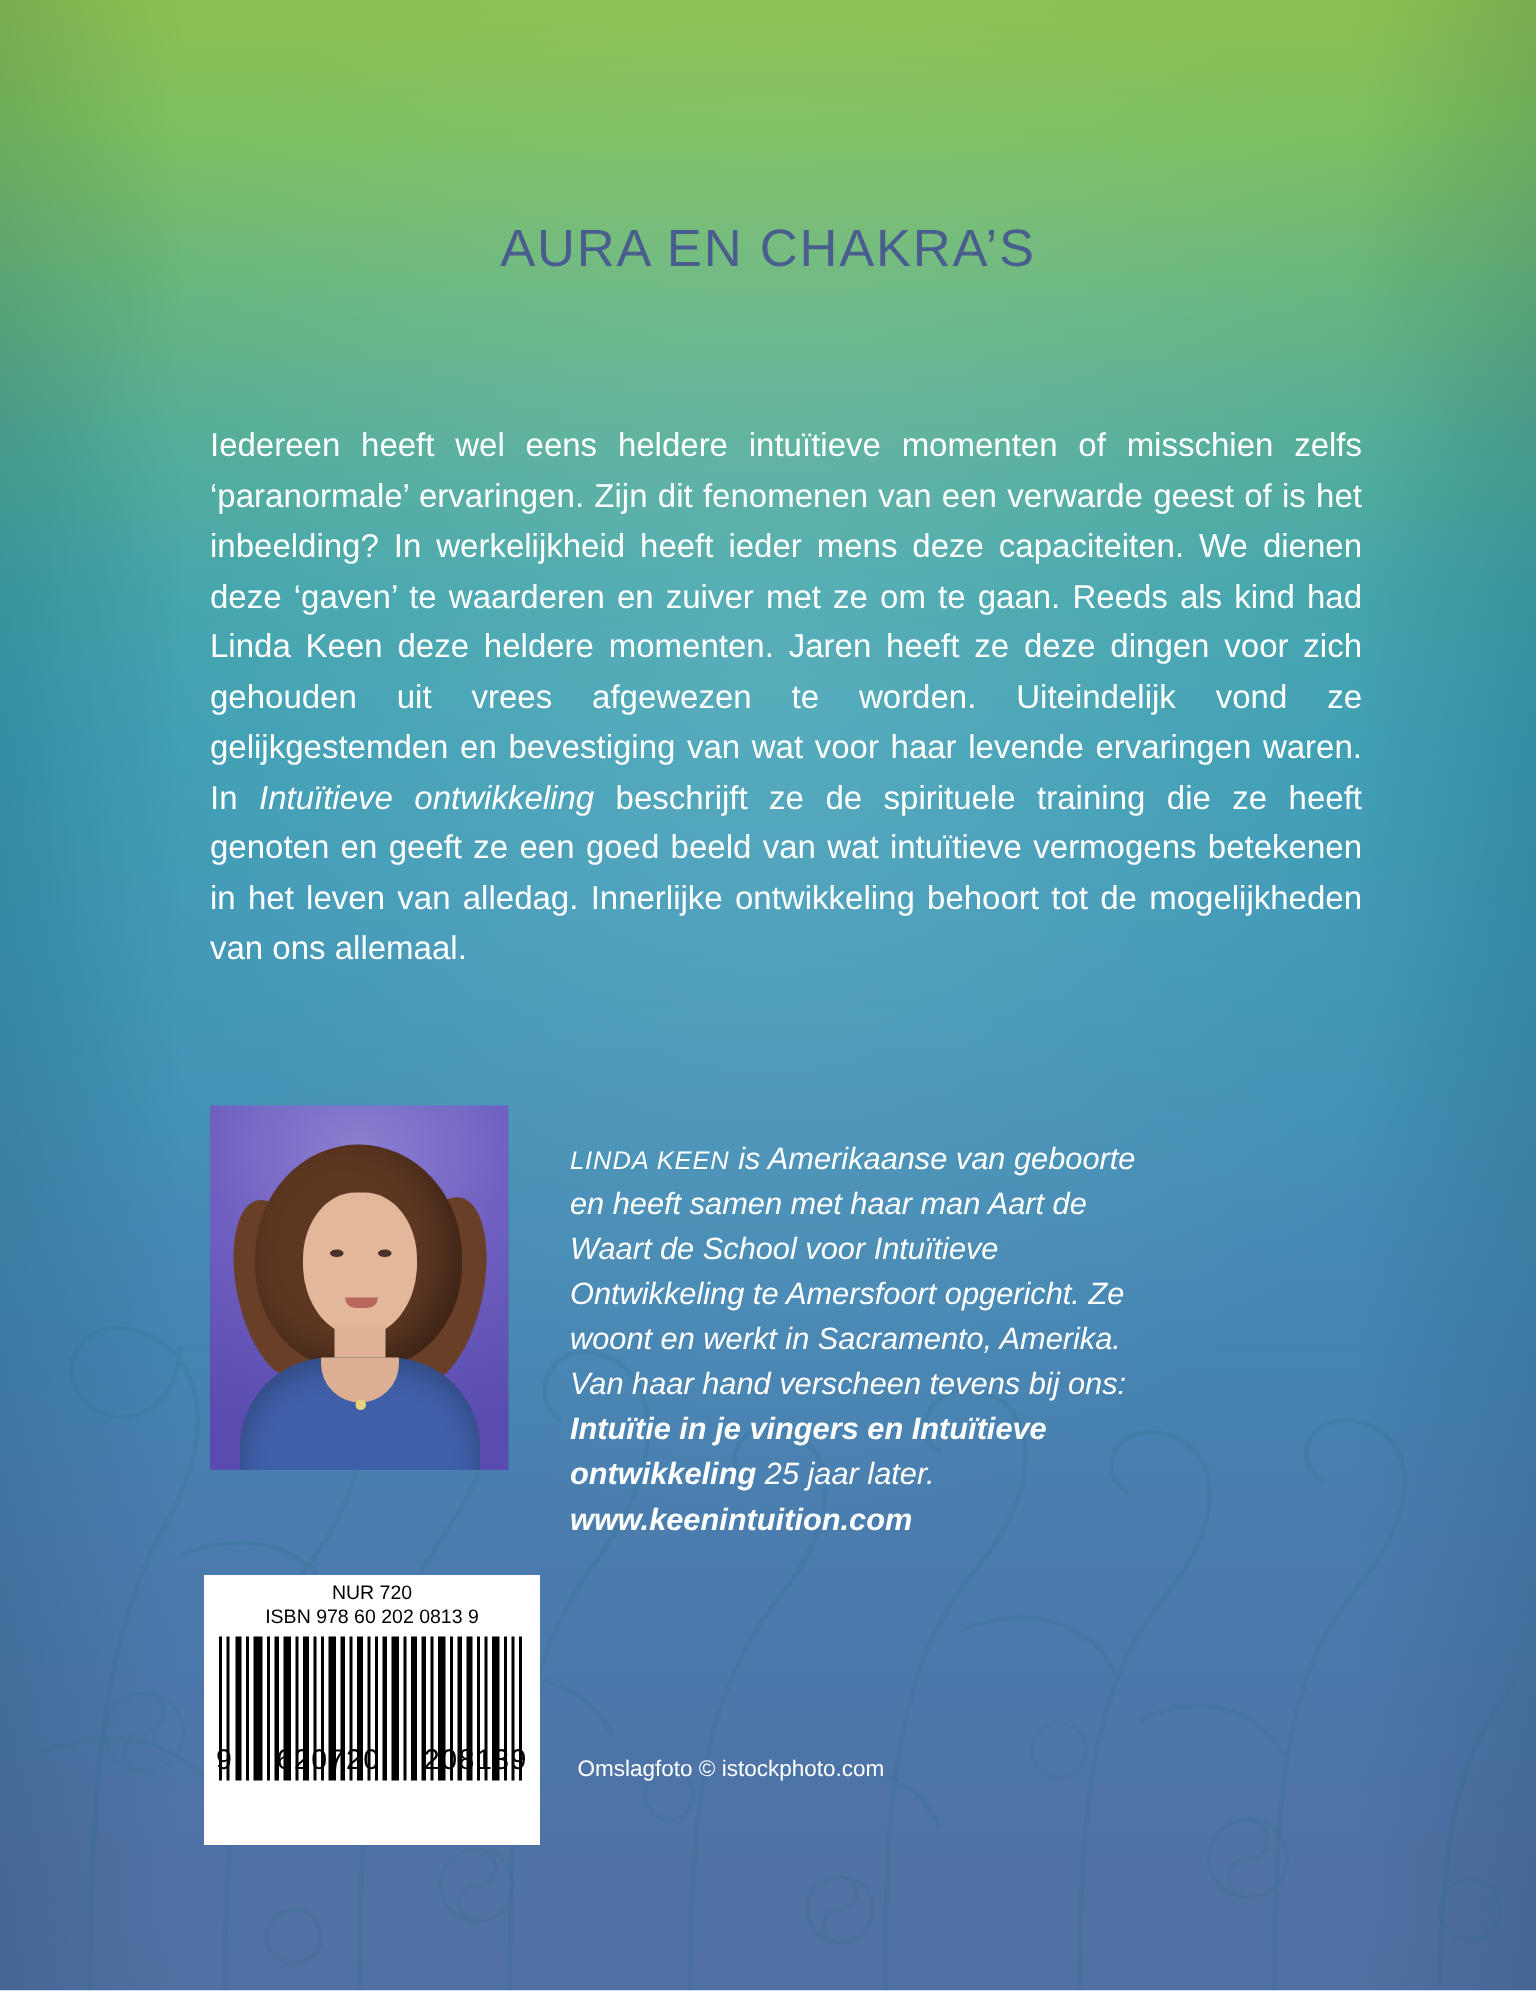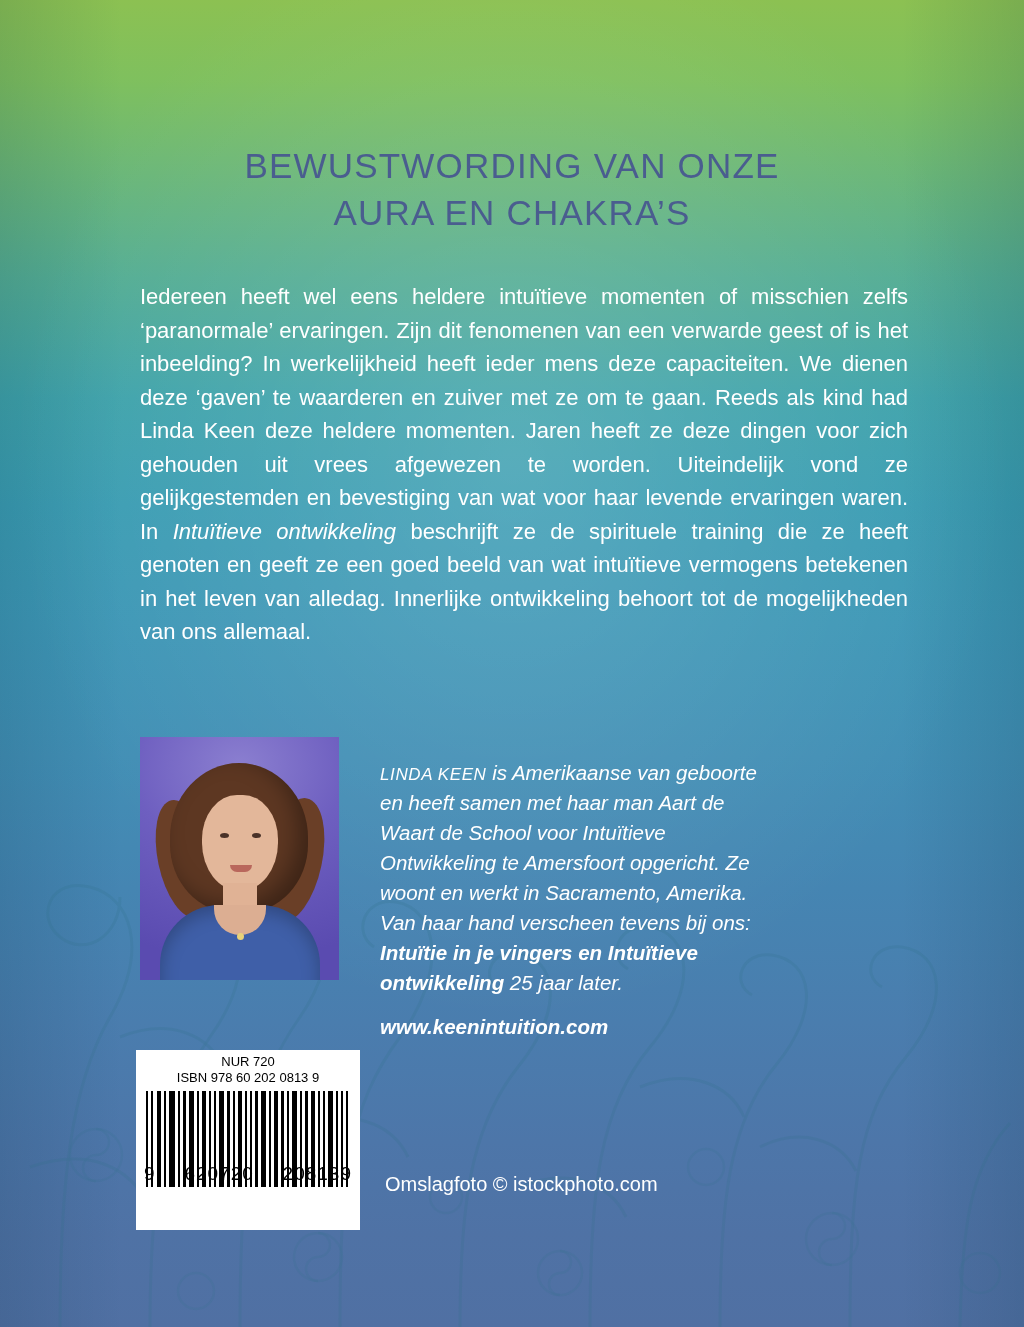--- a/index.html
+++ b/index.html
@@ -210,21 +210,21 @@
     line-height: 1.47;
     font-style: italic;
     font-weight: 300;
   }
   .author-text .smallcaps {
     font-style: italic;
     font-size: 17px;
     letter-spacing: 0.6px;
   }
   .author-text b { font-weight: 700; font-style: italic; }
-  .author-text .url { font-weight: 700; font-style: italic; display: block; margin-top: 13px; }
+  .author-text .url { font-weight: 700; font-style: italic; display: block; }
 
   
   .barcode-box {
     position: absolute;
     left: 136px;
     top: 1050px;
     width: 224px;
     height: 180px;
     background: #ffffff;
     padding: 4px 6px 0 6px;
@@ -264,21 +264,21 @@
     padding: 0 2px;
     box-sizing: border-box;
   }
 
   
   .credits {
     position: absolute;
     left: 385px;
     top: 1168px;
     color: #ffffff;
-    font-size: 20px;
+    font-size: 15px;
     line-height: 1.6;
     font-weight: 300;
   }
 </style>
 </head>
 <body>
 
 <div id="cover">
 
   <svg class="vines" viewBox="0 0 1024 760" preserveAspectRatio="none">
@@ -311,21 +311,20 @@
       <circle cx="706" cy="600" r="18"></circle>
       <circle cx="196" cy="724" r="18"></circle>
       <circle cx="446" cy="630" r="16"></circle>
       <circle cx="980" cy="706" r="20"></circle>
     </g>
   </svg>
 
   <div class="content">
 
     <h1 class="title">
-      <span>BEWUSTWORDING VAN ONZE</span>
       <span class="l2">AURA EN CHAKRA’S</span>
     </h1>
 
     <p class="blurb"><span>Iedereen heeft wel eens heldere intuïtieve momenten of misschien zelfs ‘paranormale’ ervaringen. Zijn dit fenomenen van een verwarde geest of is het inbeelding? In werkelijkheid heeft ieder mens deze capaciteiten. We dienen deze ‘gaven’ te waarderen en zuiver met ze om te gaan. Reeds als kind had Linda Keen deze heldere momenten. Jaren heeft ze deze dingen voor zich gehouden uit vrees afgewezen te worden. Uiteindelijk vond ze gelijkgestemden en bevestiging van wat voor haar levende ervaringen waren. In </span><em>Intuïtieve ontwikkeling</em><span> beschrijft ze de spirituele training die ze heeft genoten en geeft ze een goed beeld van wat intuïtieve vermogens betekenen in het leven van alledag. Innerlijke ontwikkeling behoort tot de mogelijkheden van ons allemaal.</span></p>
 
     <div class="author-photo">
       <div class="ph-hair2"></div>
       <div class="ph-hair3"></div>
       <div class="ph-hair"></div>
       <div class="ph-face"></div>

